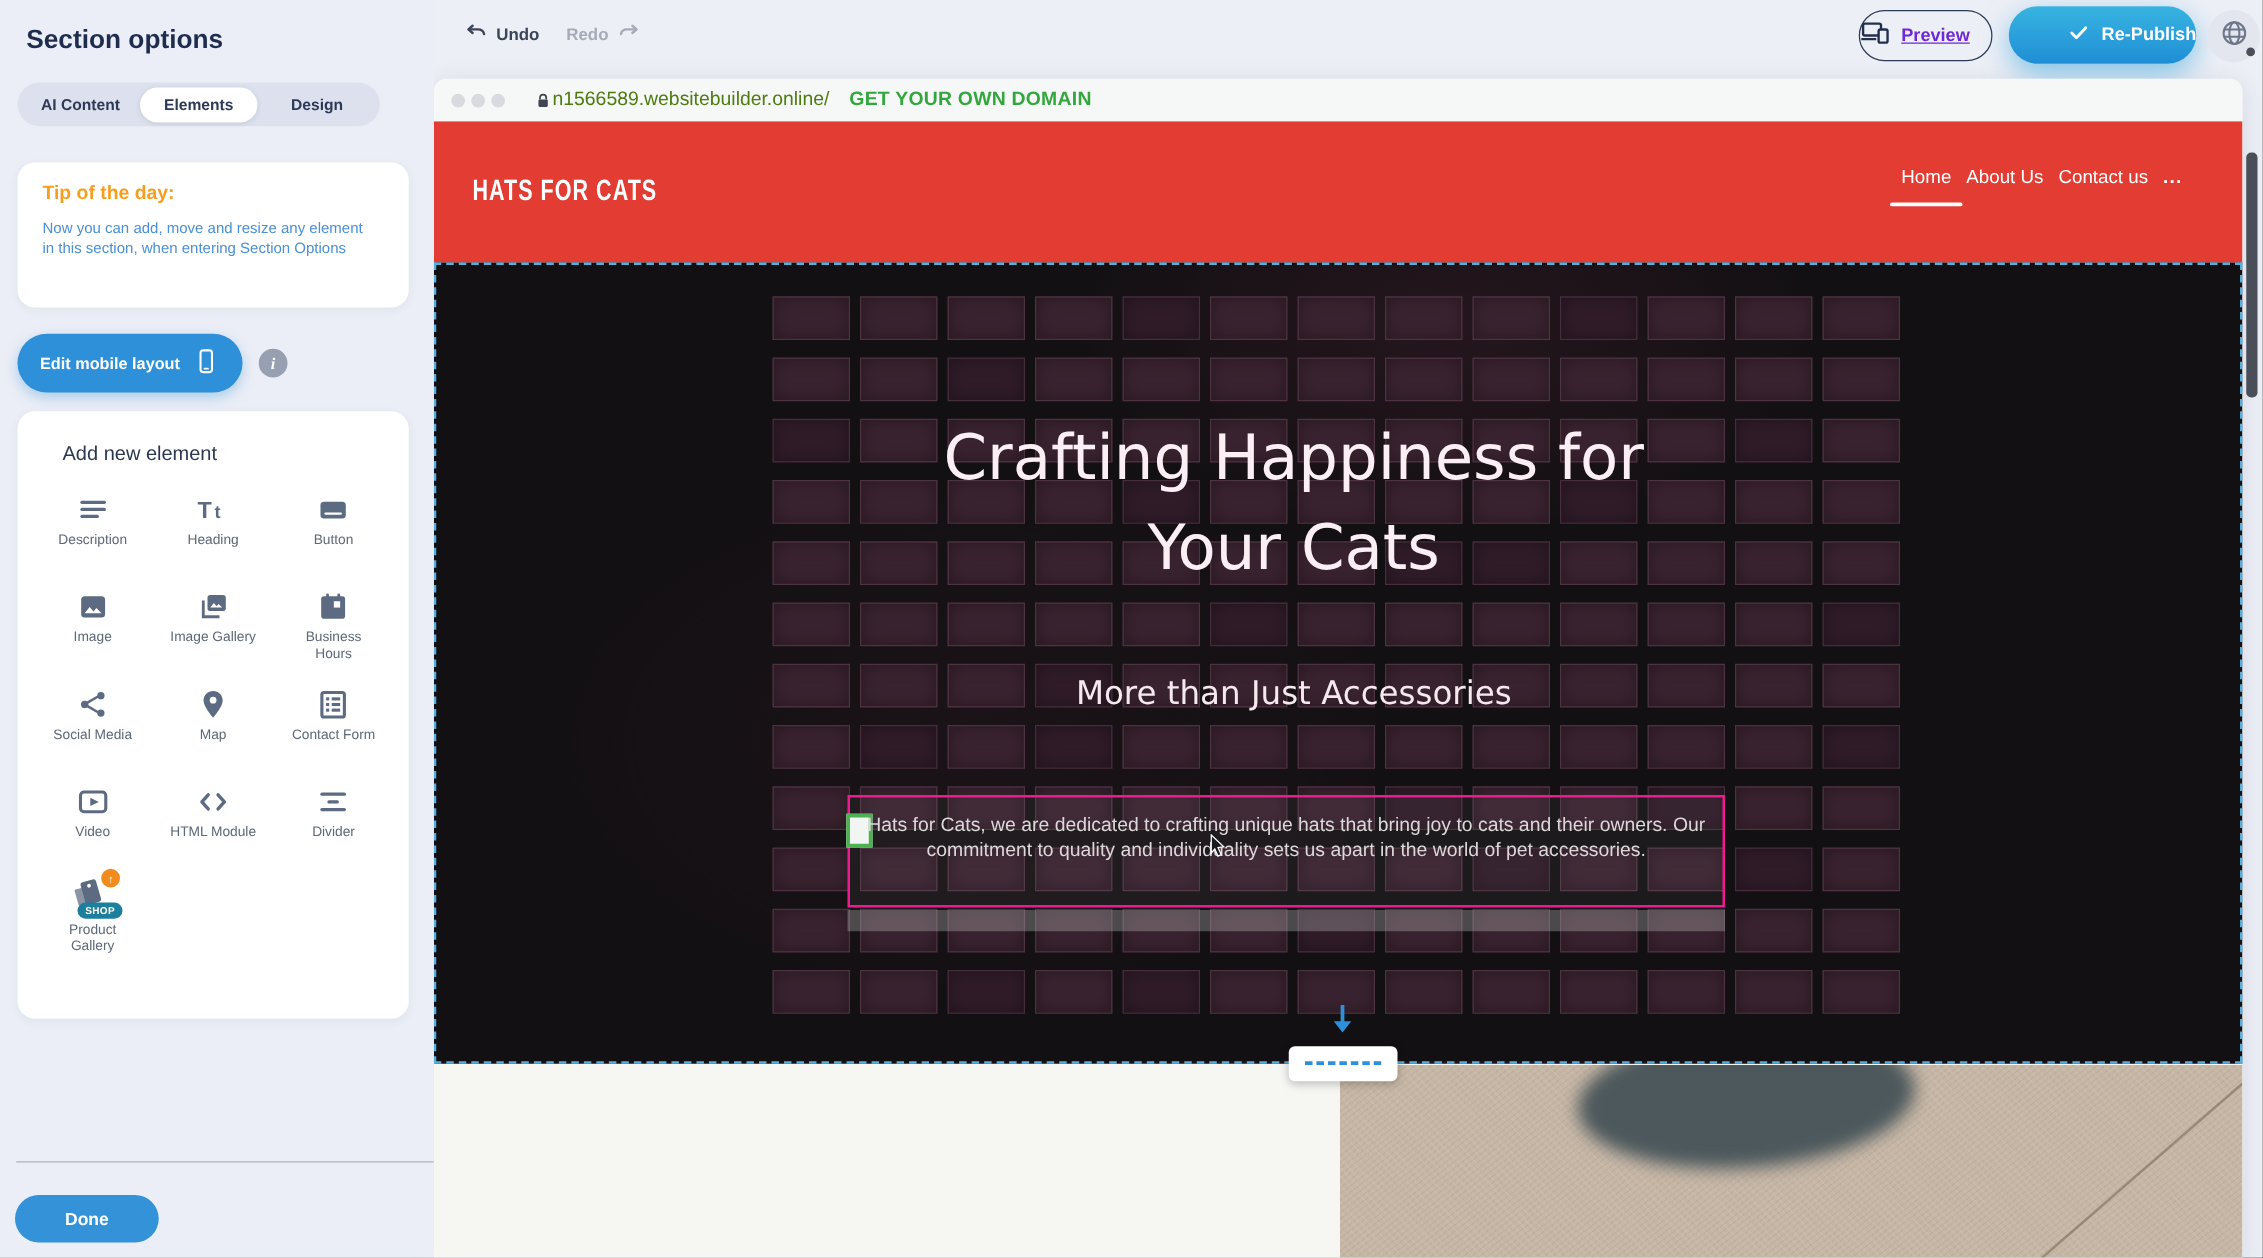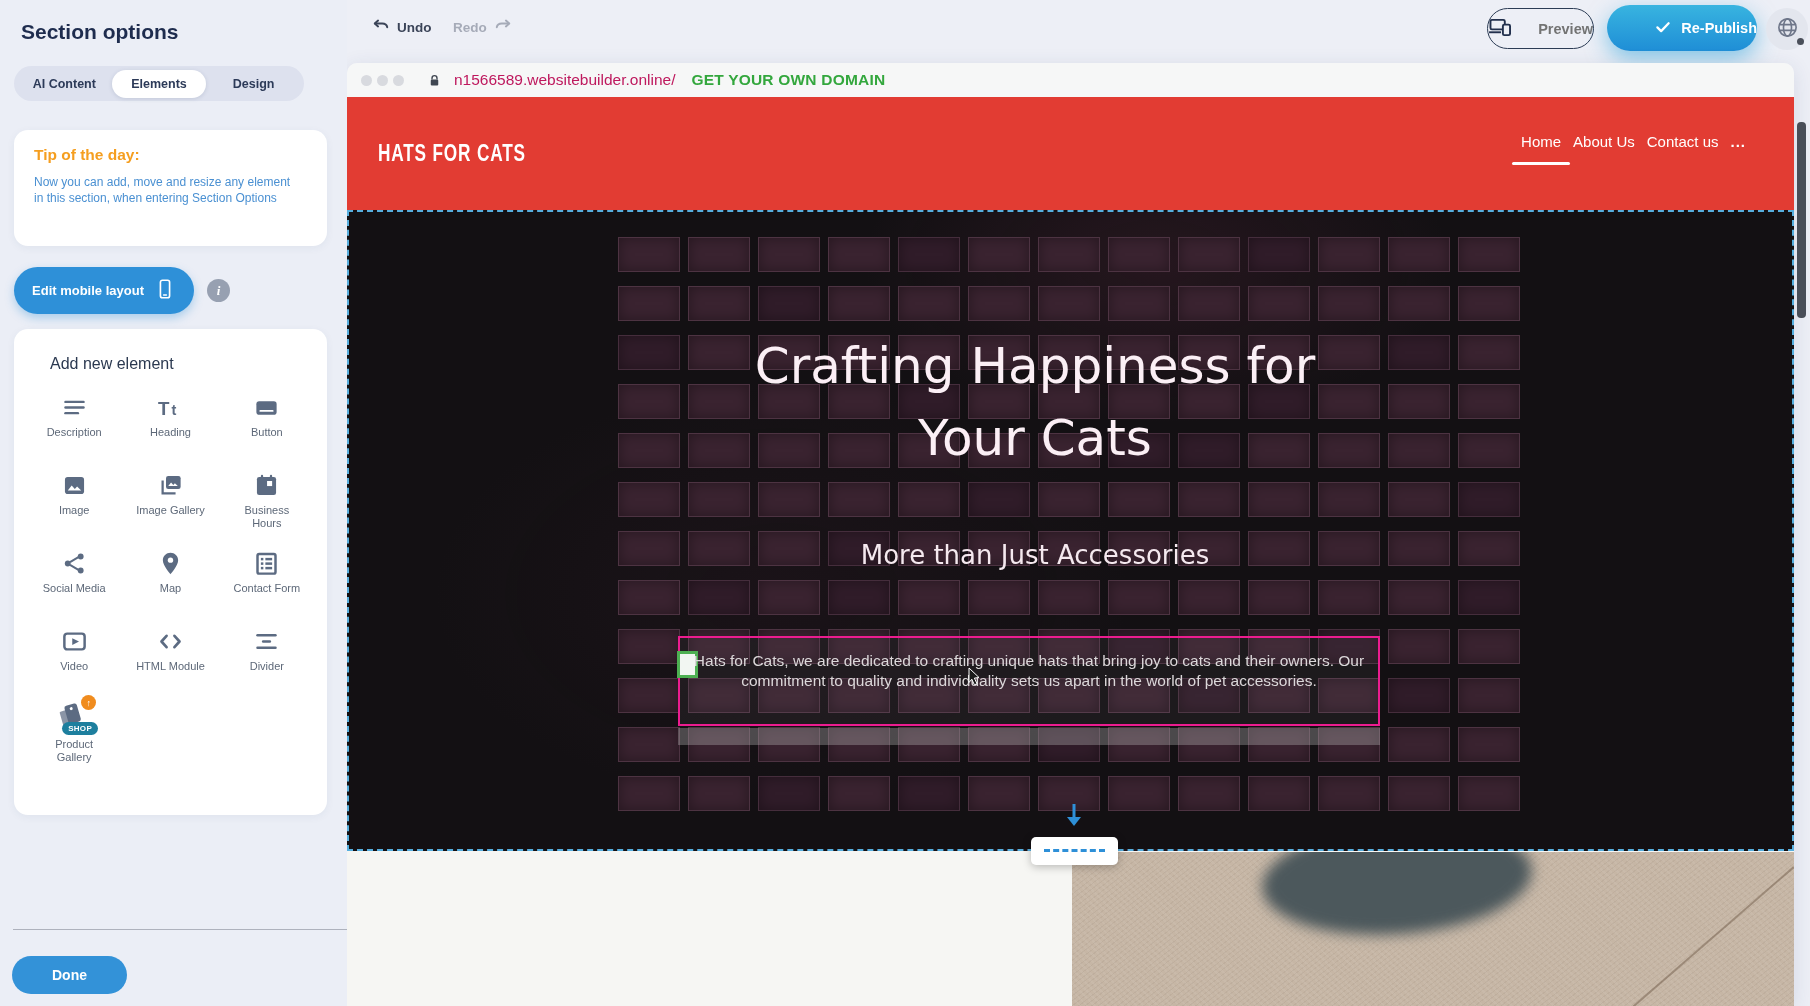--- a/index.html
+++ b/index.html
@@ -35,35 +35,35 @@
     color:#fff; font-size:9px; font-weight:bold; display:flex; align-items:center; justify-content:center; }
   .sidebar-divider { position:absolute; left:13px; top:929px; width:334px; height:0; border-top:1.6px solid #aeb2bd; }
   #done-btn { position:absolute; left:12px; top:956px; width:115px; height:38px; border-radius:19px; background:#3392d8;
     color:#fff; font-size:14px; font-weight:bold; display:flex; align-items:center; justify-content:center; cursor:pointer; }
 
   
   .histbtn { position:absolute; top:16px; display:flex; align-items:center; gap:6px; font-size:13.5px; font-weight:bold; cursor:pointer; }
   #undo-btn { left:371px; color:#3b4458; }
   #redo-btn { left:453px; color:#a6abb8; }
   #preview-btn { position:absolute; left:1487px; top:8px; width:107px; height:41px; border:1.7px solid #2c3c55; border-radius:21px;
-    display:flex; align-items:center; justify-content:space-between; gap:8px; font-size:14.5px; font-weight:bold; color:#737373; cursor:pointer; }
+    display:flex; align-items:center; justify-content:flex-start; gap:8px; font-size:14.5px; font-weight:bold; color:#6d28d9; cursor:pointer;text-decoration:underline; }
   #republish-btn { position:absolute; left:1607px; top:5px; width:150px; height:46px; border-radius:23px;
     background:linear-gradient(180deg,#38b4e0,#1f8ed6); box-shadow:0 8px 22px rgba(41,162,219,.55);
     display:flex; align-items:center; justify-content:flex-end; gap:9px; color:#fff; font-size:14.5px; font-weight:bold; cursor:pointer; }
   #globe-btn { position:absolute; left:1766px; top:8px; width:42px; height:42px; border-radius:50%; background:#e3e6ee;
     display:flex; align-items:center; justify-content:center; cursor:pointer; }
   #globe-dot { position:absolute; right:4px; bottom:5px; width:7px; height:7px; border-radius:50%; background:#4a4f5a; }
 
   
   #browser { position:absolute; left:347px; top:63px; width:1447px; height:943px; border-radius:10px 10px 0 0;
     box-shadow:0 4px 20px rgba(40,60,110,.12); }
   #chrome { position:absolute; left:0; top:0; width:100%; height:34px; background:#f6f7f7; border-radius:10px 10px 0 0;
     display:flex; align-items:center; }
   .win-dot { width:11px; height:11px; border-radius:50%; background:#d8dadf; margin-right:5px; }
-  #url-text { color:#be185d; font-size:15.5px; margin-left:12px; }
+  #url-text { color:#4d7c0f; font-size:15.5px; margin-left:0; }
   #domain-cta { color:#33a73d; font-size:15.5px; font-weight:bold; margin-left:16px; letter-spacing:.2px; cursor:pointer; }
   #site { position:absolute; left:0; top:34px; width:1447px; height:909px; overflow:hidden; background:#f6f6f3; }
 
   
   #site-header { position:absolute; left:0; top:0; width:100%; height:113px; background:#e23c33; }
   #site-logo { position:absolute; left:31px; top:44px; color:#fff; font-size:21px; font-weight:bold; letter-spacing:1px;
     transform:scale(.82,1.12); transform-origin:left center; white-space:nowrap; }
   #site-nav { position:absolute; right:48px; top:36px; display:flex; gap:12px; color:#fff; font-size:15px;align-items:flex-end; }
   .nav-item { position:relative; cursor:pointer; }
   .nav-item.active::after { content:""; position:absolute; left:-9px; right:-9px; bottom:-15px; height:3px; background:#fff; border-radius:2px; }

